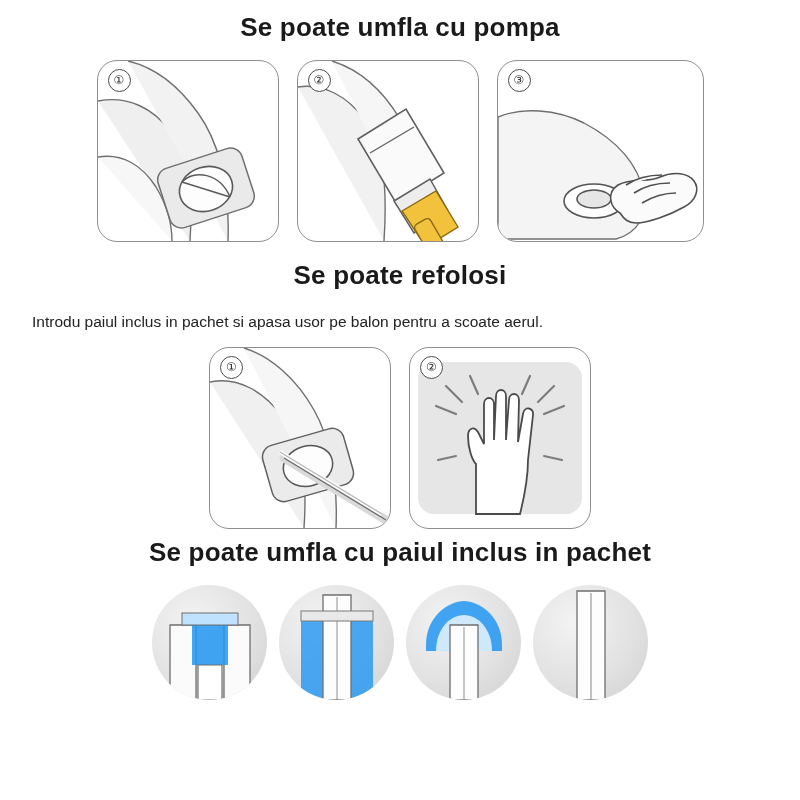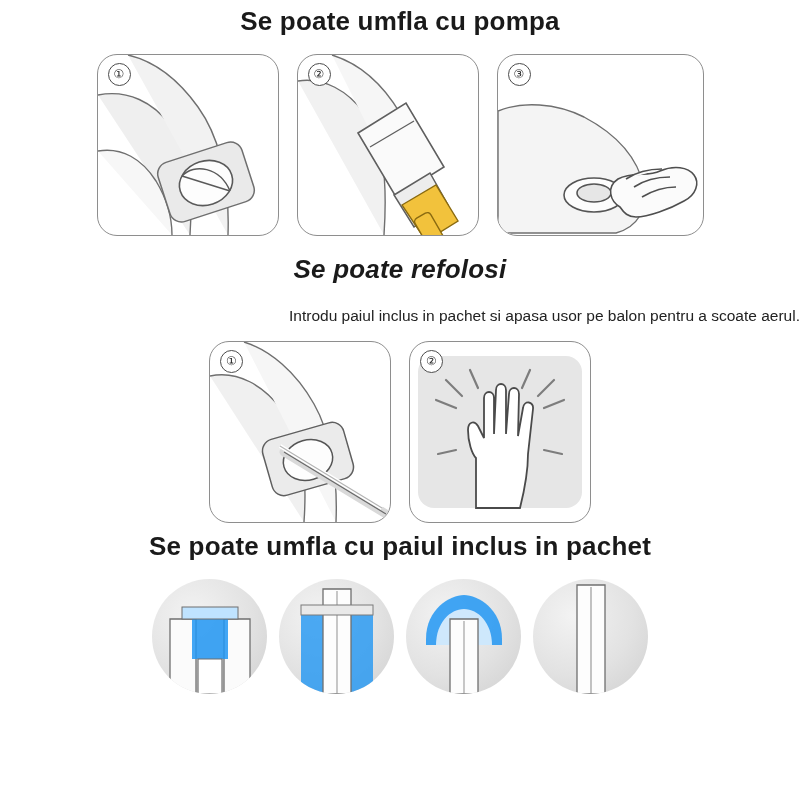--- a/index.html
+++ b/index.html
@@ -12,29 +12,30 @@
     position:relative;
   }
   .page{width:800px;height:800px;position:relative;}
 
   .section-title{
     text-align:center;
     font-weight:bold;
     color:#1a1a1a;
     letter-spacing:.2px;
   }
-  #title-pump{font-size:26px;margin-top:6px;}
-  #title-reuse{font-size:26px;margin-top:18px;font-style:italic;}
+  #title-pump{font-size:26px;margin-top:12px;}
+  #title-reuse{font-size:26px;margin-top:18px;}
   #title-straw{font-size:26px;margin-top:8px;}
 
   .subtitle{
-    text-align:right;
+    text-align:left;
     font-size:15.5px;
     color:#222;
     margin-top:22px;
+    padding-left:32px;
   }
 
   .row{
     display:flex;
     justify-content:center;
     align-items:flex-start;
     gap:18px;
   }
   .row-pump{margin-top:12px;}
   .row-reuse{margin-top:14px;}

